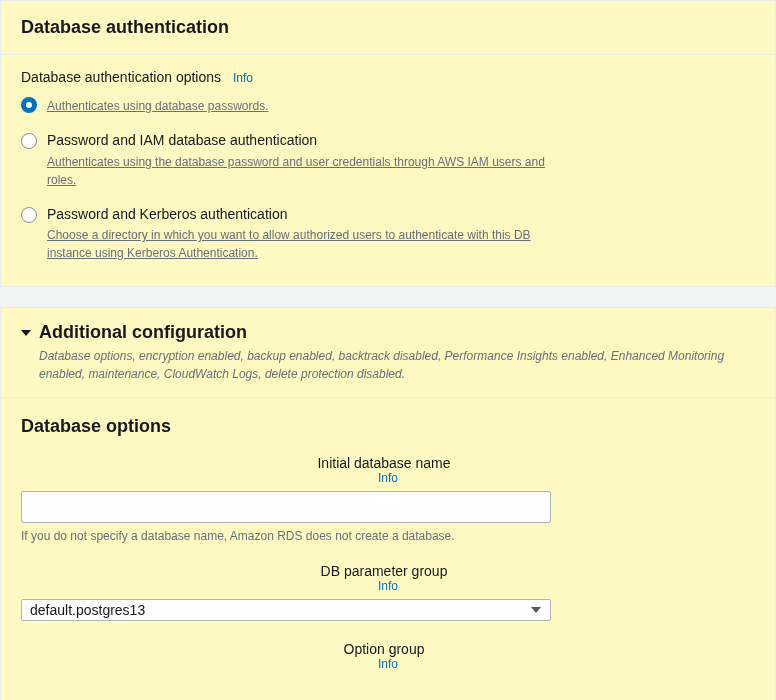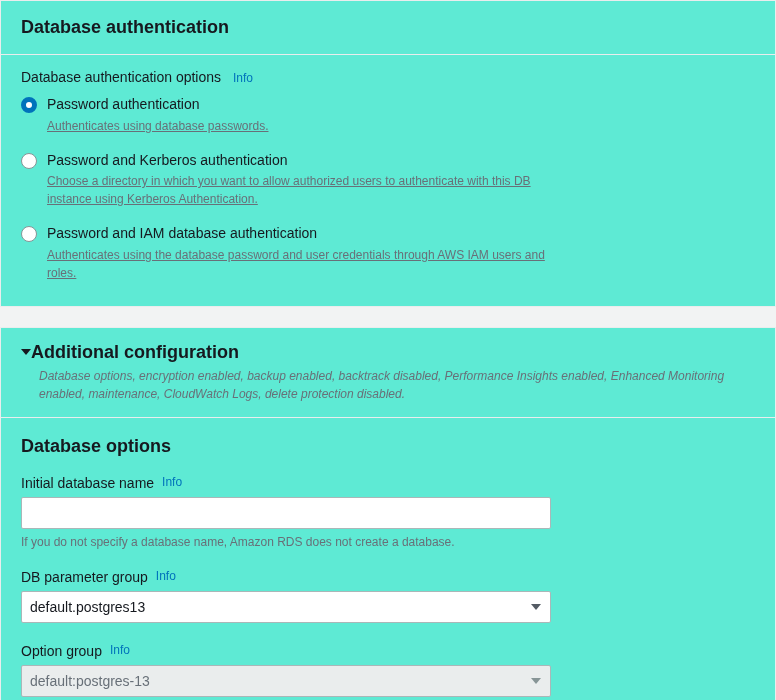--- a/index.html
+++ b/index.html
@@ -9,21 +9,21 @@
     }
     body {
       font-family: "Amazon Ember", "Helvetica Neue", Arial, sans-serif;
       font-size: 14px;
       color: #16191f;
       background: #f2f3f3;
       padding: 0;
       width: 776px;
     }
     .panel {
-      background: #5eead4;
+      background: #fef9c3;
       border: 1px solid #eaeded;
       margin-bottom: 20px;
     }
     .panel-header {
       padding: 16px 20px 16px 20px;
       border-bottom: 1px solid #eaeded;
     }
     .panel-header h2 {
       font-size: 18px;
       font-weight: 700;
@@ -85,20 +85,21 @@
       text-decoration: underline;
     }
     .expandable-header {
       padding: 14px 20px 14px 20px;
       border-bottom: 1px solid #eaeded;
       cursor: pointer;
     }
     .expandable-title-row {
       display: flex;
       align-items: center;
+      gap: 8px;
     }
     .caret-icon {
       width: 0;
       height: 0;
       border-left: 5px solid transparent;
       border-right: 5px solid transparent;
       border-top: 6px solid #16191f;
       flex-shrink: 0;
     }
     .expandable-title {
@@ -122,21 +123,22 @@
       margin-top: 4px;
     }
     .field {
       margin-bottom: 20px;
     }
     .field-label {
       font-size: 14px;
       color: #16191f;
       margin-bottom: 6px;
       display: flex;
-      align-items: flex-start;
+      align-items: center;
+      flex-direction: column;
     }
     .text-input {
       width: 530px;
       max-width: 100%;
       height: 32px;
       border: 1px solid #aab7b8;
       border-radius: 2px;
       padding: 4px 8px;
       font-size: 14px;
       color: #16191f;
@@ -147,21 +149,21 @@
       color: #687078;
       margin-top: 6px;
     }
     .select-wrap {
       position: relative;
       width: 530px;
       max-width: 100%;
     }
     .select-box {
       width: 100%;
-      height: 32px;
+      height: 22px;
       border: 1px solid #aab7b8;
       border-radius: 2px;
       padding: 4px 30px 4px 8px;
       font-size: 14px;
       color: #16191f;
       background: #fff;
       display: flex;
       align-items: center;
       cursor: pointer;
     }
@@ -198,41 +200,40 @@
   <div class="panel-body">
     <div class="section-label">
       <span>Database authentication options</span>
       <span class="info-link">Info</span>
     </div>
     <div class="radio-group">
 
       <label class="radio-option">
         <span class="radio-circle selected"></span>
         <span class="radio-content">
-          <div class="radio-title">Password authentication</div>
           <div class="radio-desc">Authenticates using database passwords.</div>
+        </span>
+      </label>
+
+      <label class="radio-option">
+        <span class="radio-circle"></span>
+        <span class="radio-content">
+          <div class="radio-title">Password and IAM database authentication</div>
+          <div class="radio-desc">Authenticates using the database password and user credentials through AWS IAM users and roles.</div>
         </span>
       </label>
 
       <label class="radio-option">
         <span class="radio-circle"></span>
         <span class="radio-content">
           <div class="radio-title">Password and Kerberos authentication</div>
           <div class="radio-desc">Choose a directory in which you want to allow authorized users to authenticate with this DB instance using Kerberos Authentication.</div>
         </span>
       </label>
 
-      <label class="radio-option">
-        <span class="radio-circle"></span>
-        <span class="radio-content">
-          <div class="radio-title">Password and IAM database authentication</div>
-          <div class="radio-desc">Authenticates using the database password and user credentials through AWS IAM users and roles.</div>
-        </span>
-      </label>
-
     </div>
   </div>
 </div>
 
 <div class="panel">
   <div class="expandable-header">
     <div class="expandable-title-row">
       <span class="caret-icon"></span>
       <span class="expandable-title">Additional configuration</span>
     </div>
@@ -259,20 +260,16 @@
         <div class="select-box">default.postgres13</div>
         <span class="select-caret"></span>
       </div>
     </div>
 
     <div class="field" style="margin-bottom:17px">
       <div class="field-label">
         <span>Option group</span>
         <span class="info-link">Info</span>
       </div>
-      <div class="select-wrap">
-        <div class="select-box disabled">default:postgres-13</div>
-        <span class="select-caret"></span>
-      </div>
     </div>
 
   </div>
 </div>
 
 </body></html>

